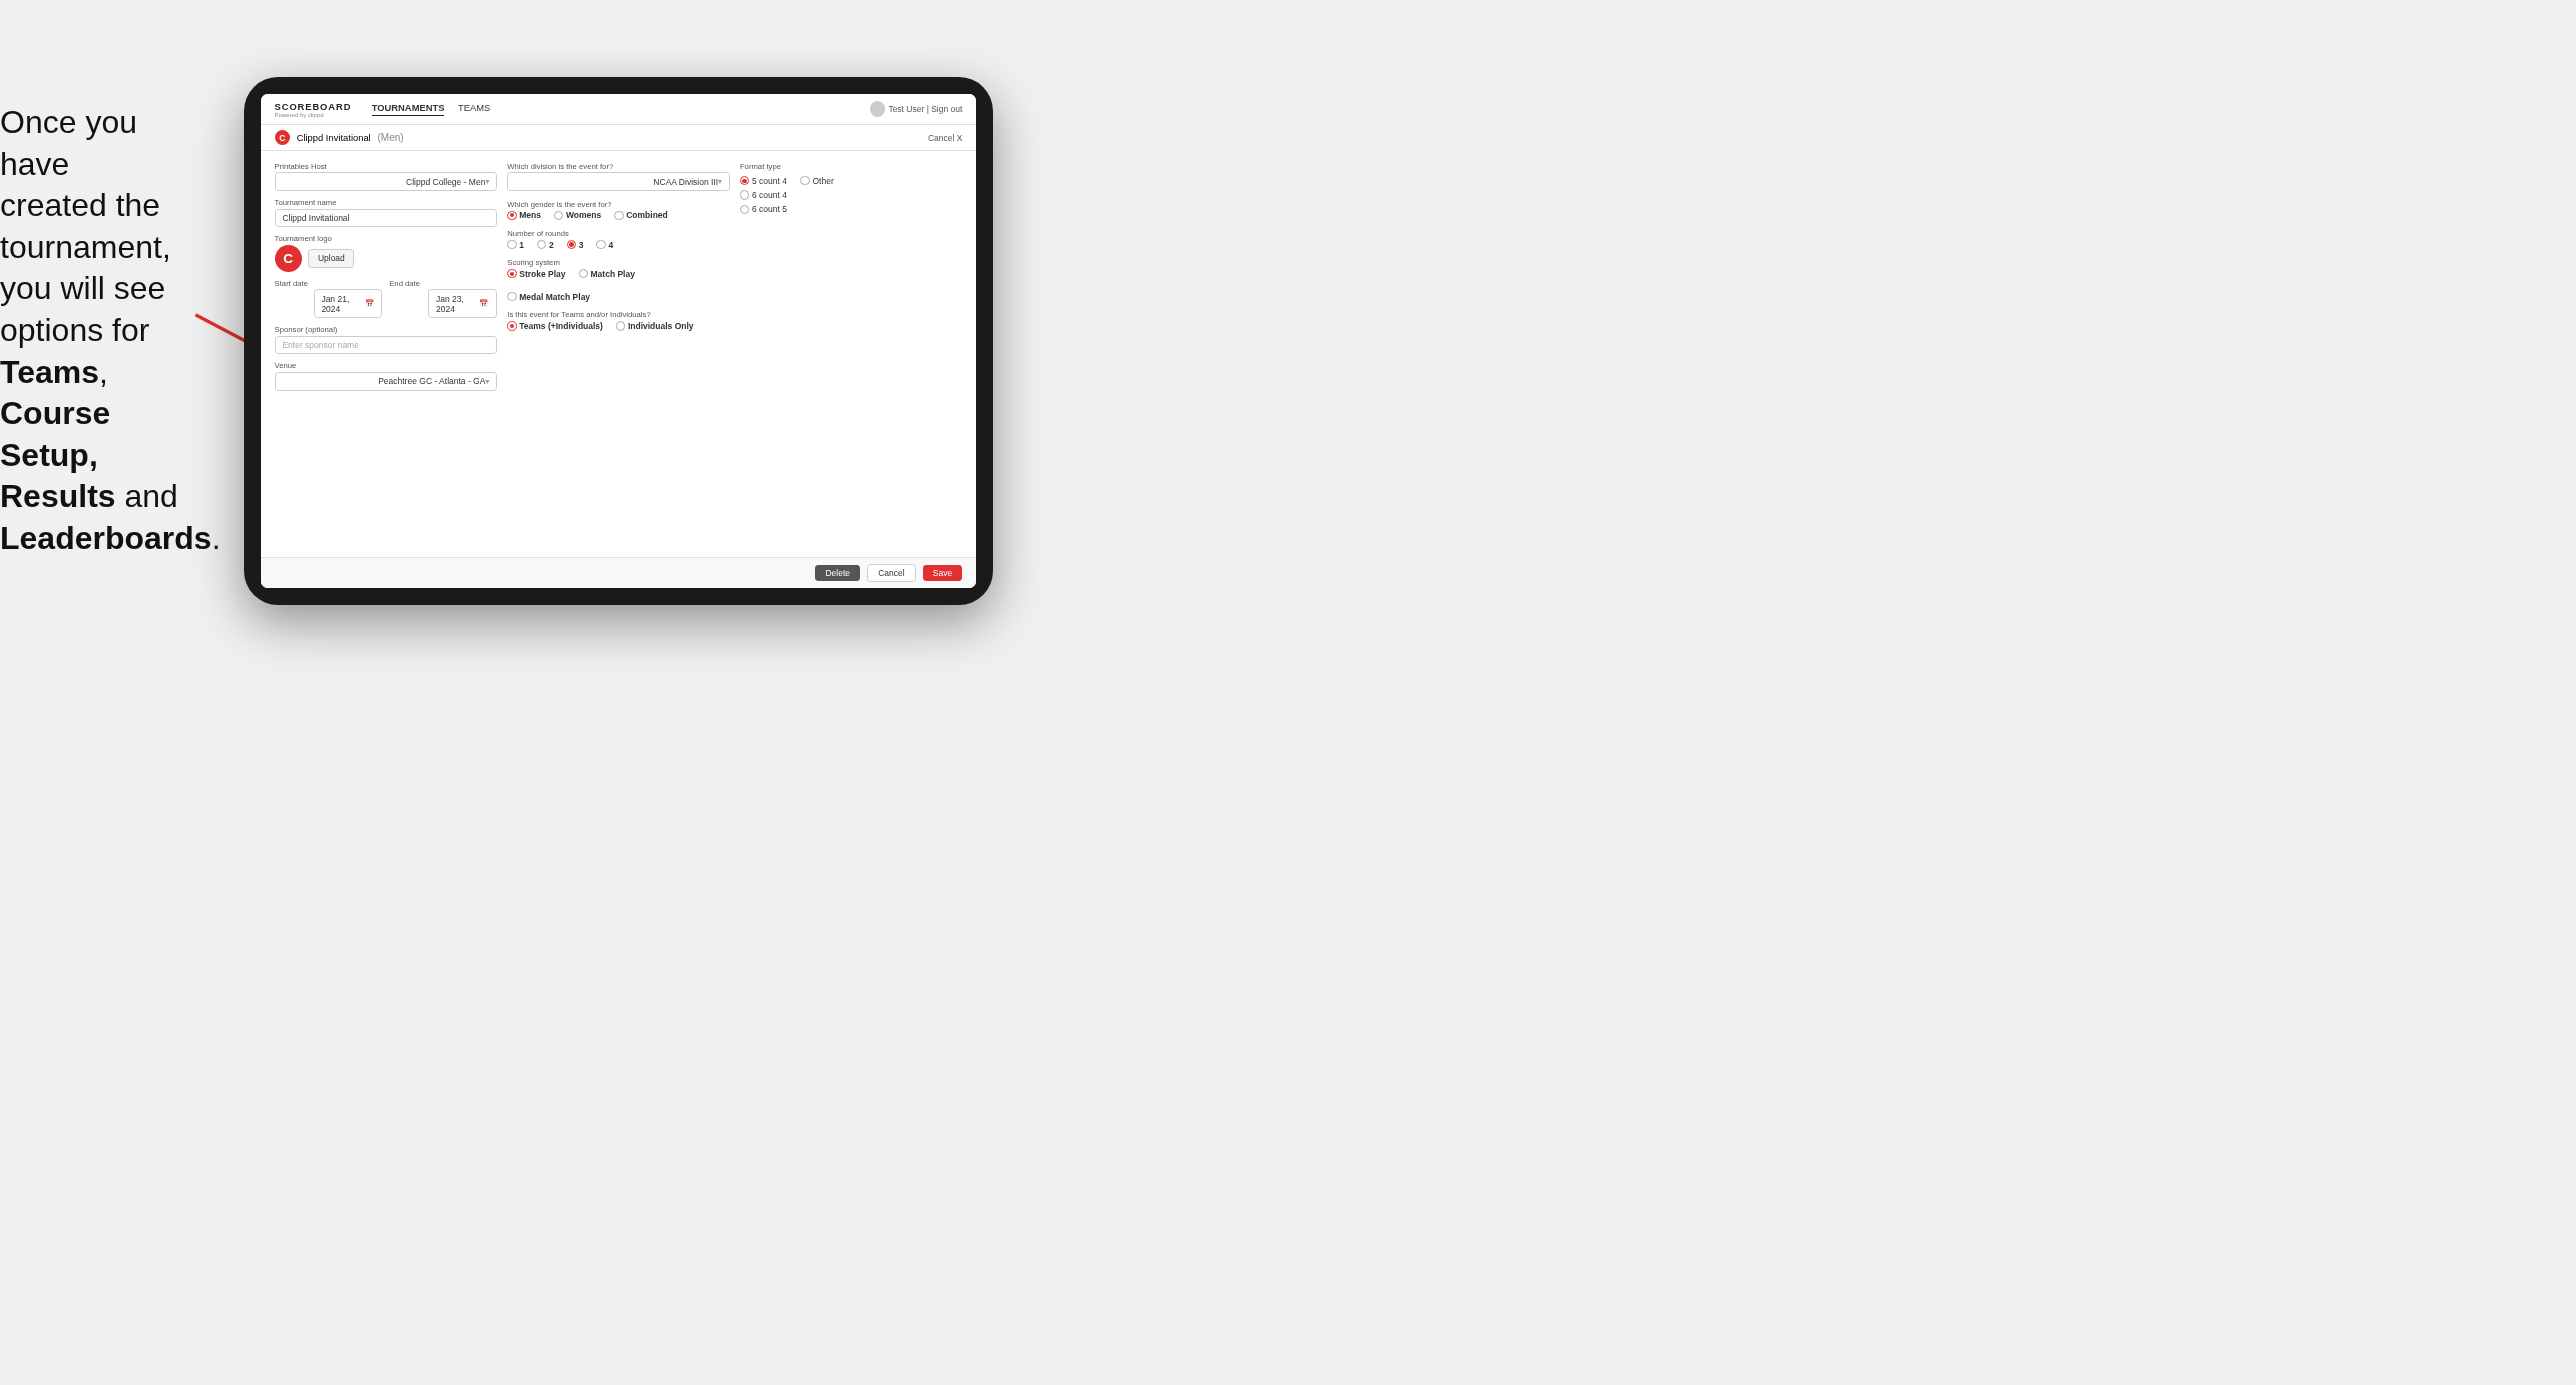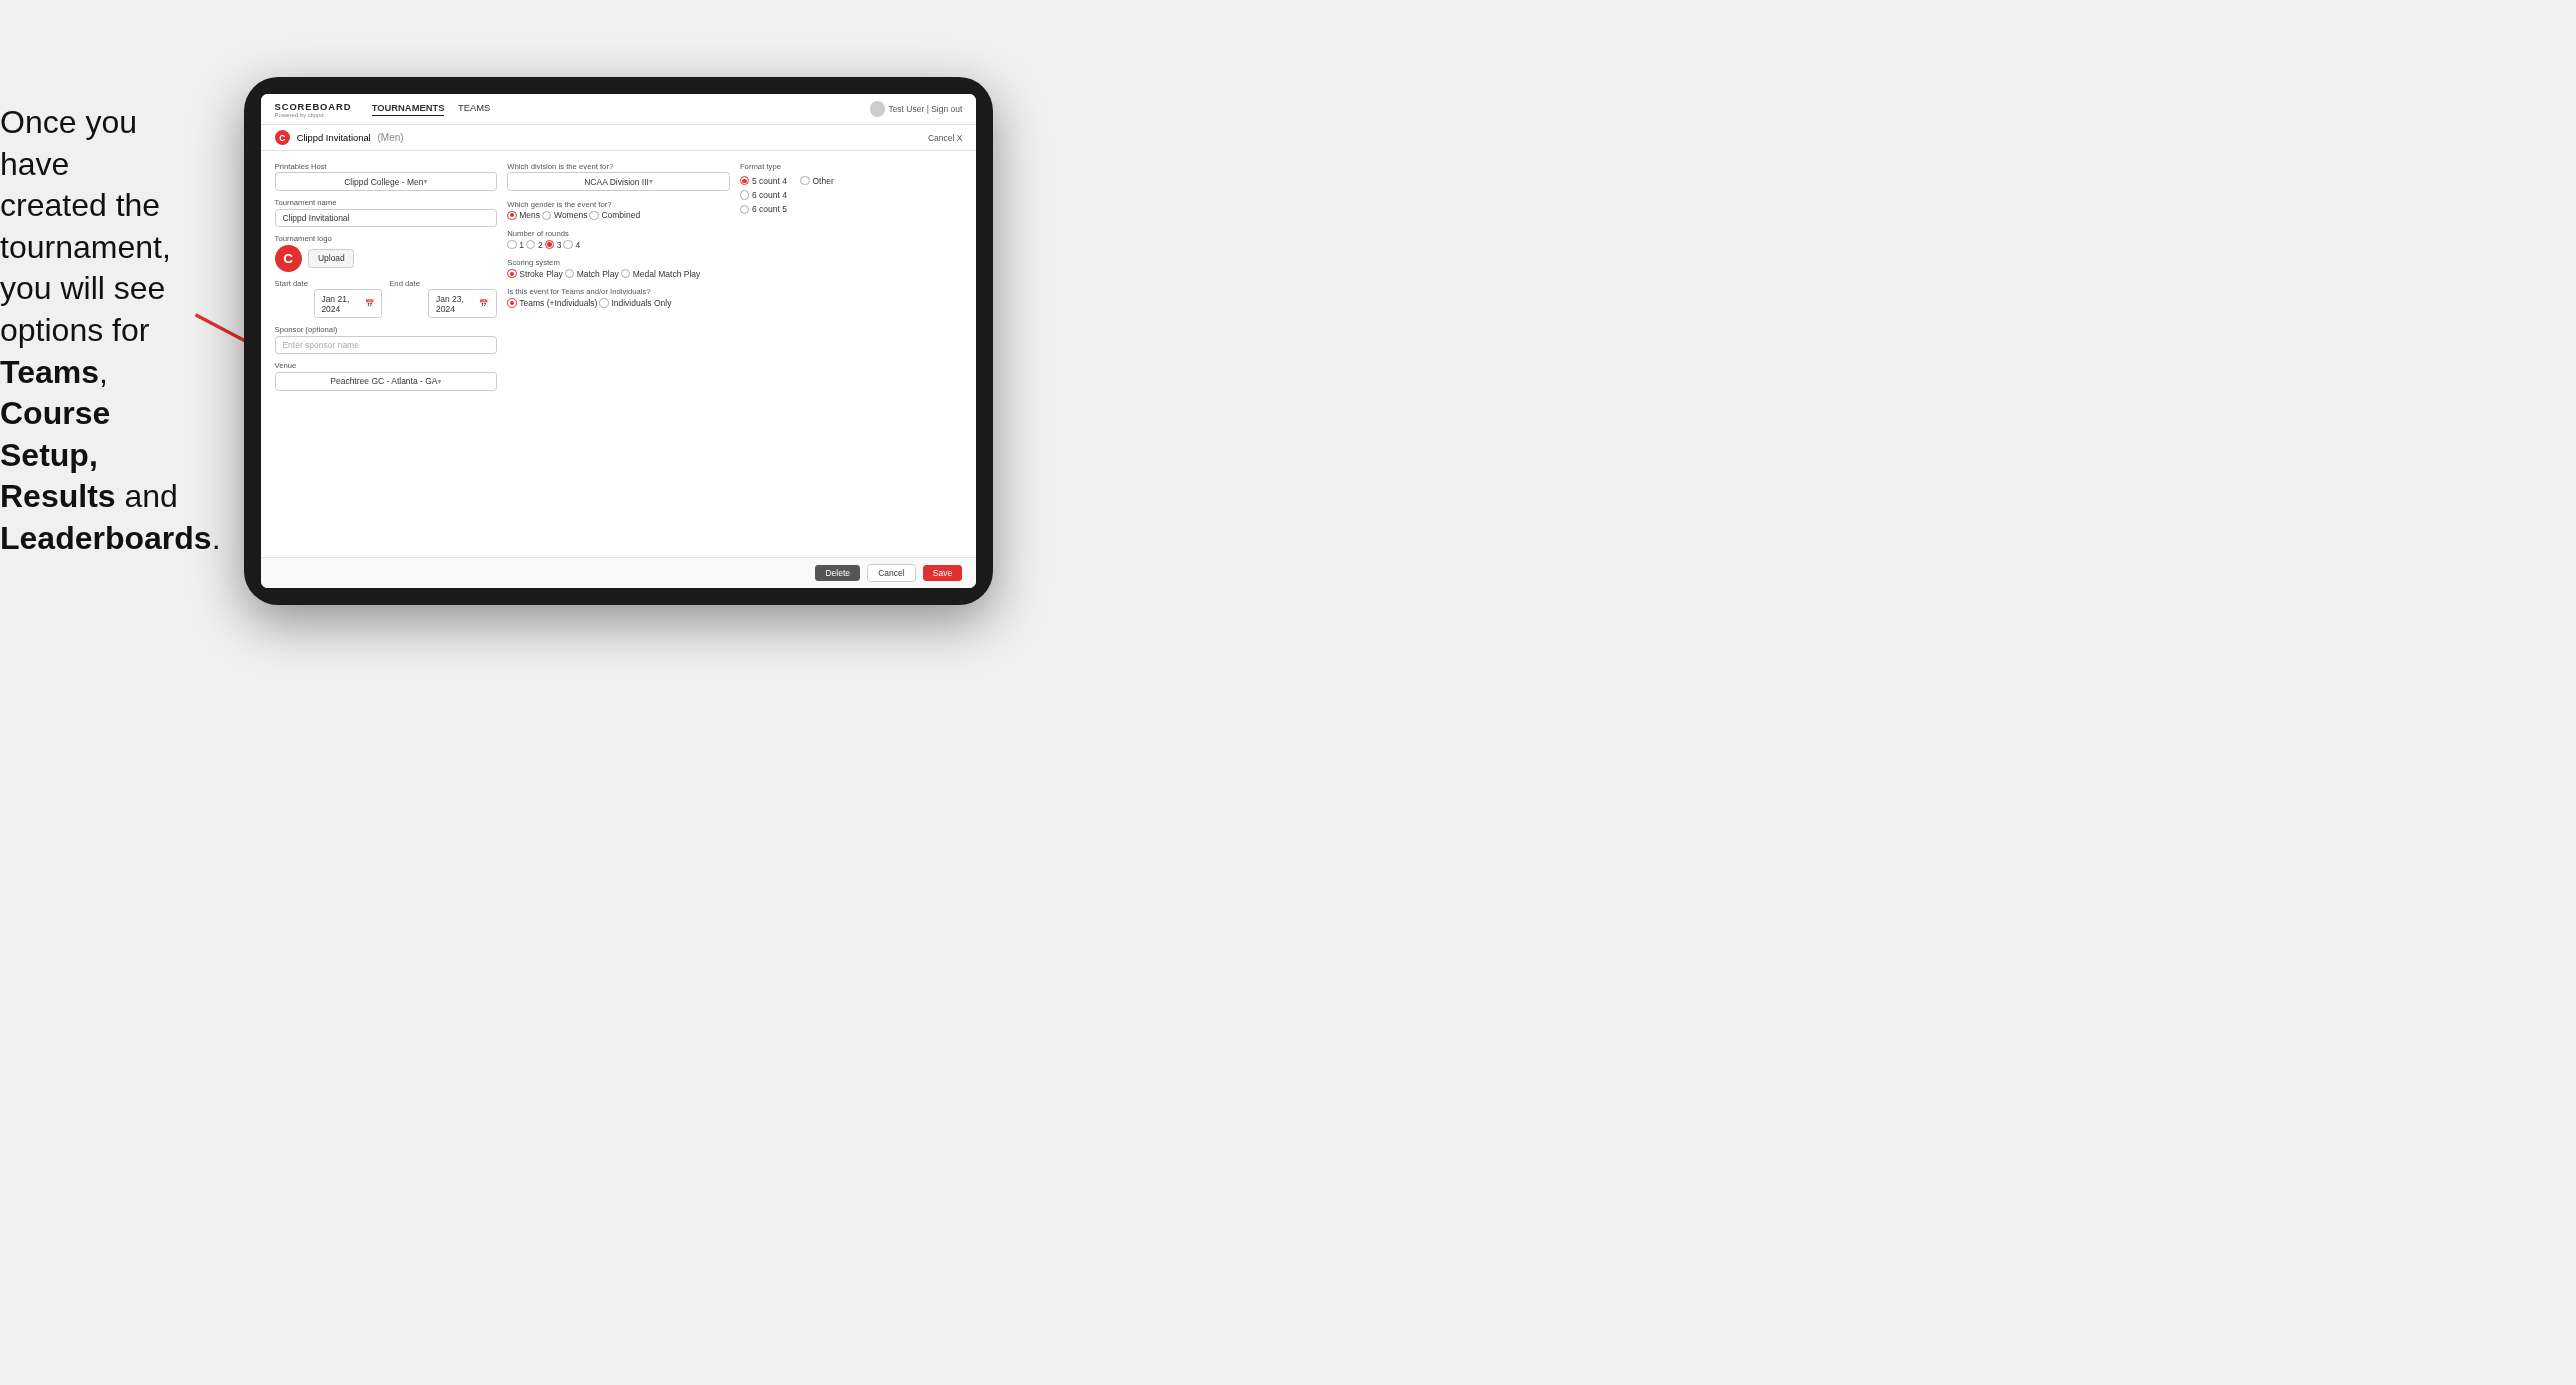--- a/index.html
+++ b/index.html
@@ -191,21 +191,21 @@
     }
     .field-input {
       border: 0.9px solid #ccc;
       border-radius: 3.4px;
       padding: 3.4px 6.8px;
       font-size: 8.5px;
       color: #333;
       background: #fff;
       display: flex;
       align-items: center;
-      justify-content: center;
+      justify-content: flex-end;
     }
     .field-input.with-arrow::after {
       content: '▾';
       color: #999;
       font-size: 7.7px;
     }
     .field-input-text {
       border: 0.9px solid #ccc;
       border-radius: 3.4px;
       padding: 3.4px 6.8px;
@@ -213,23 +213,24 @@
       color: #333;
       background: #fff;
     }
     .field-placeholder {
       color: #aaa;
     }
 
     
     .radio-group {
       display: flex;
-      gap: 2px;
+      gap: 13px;
       align-items: center;
       flex-wrap: wrap;
+      font-weight: bold;
     }
     .radio-item {
       display: flex;
       align-items: center;
       gap: 2.6px;
       font-size: 8.5px;
       color: #333;
       cursor: pointer;
     }
     .radio-circle {

